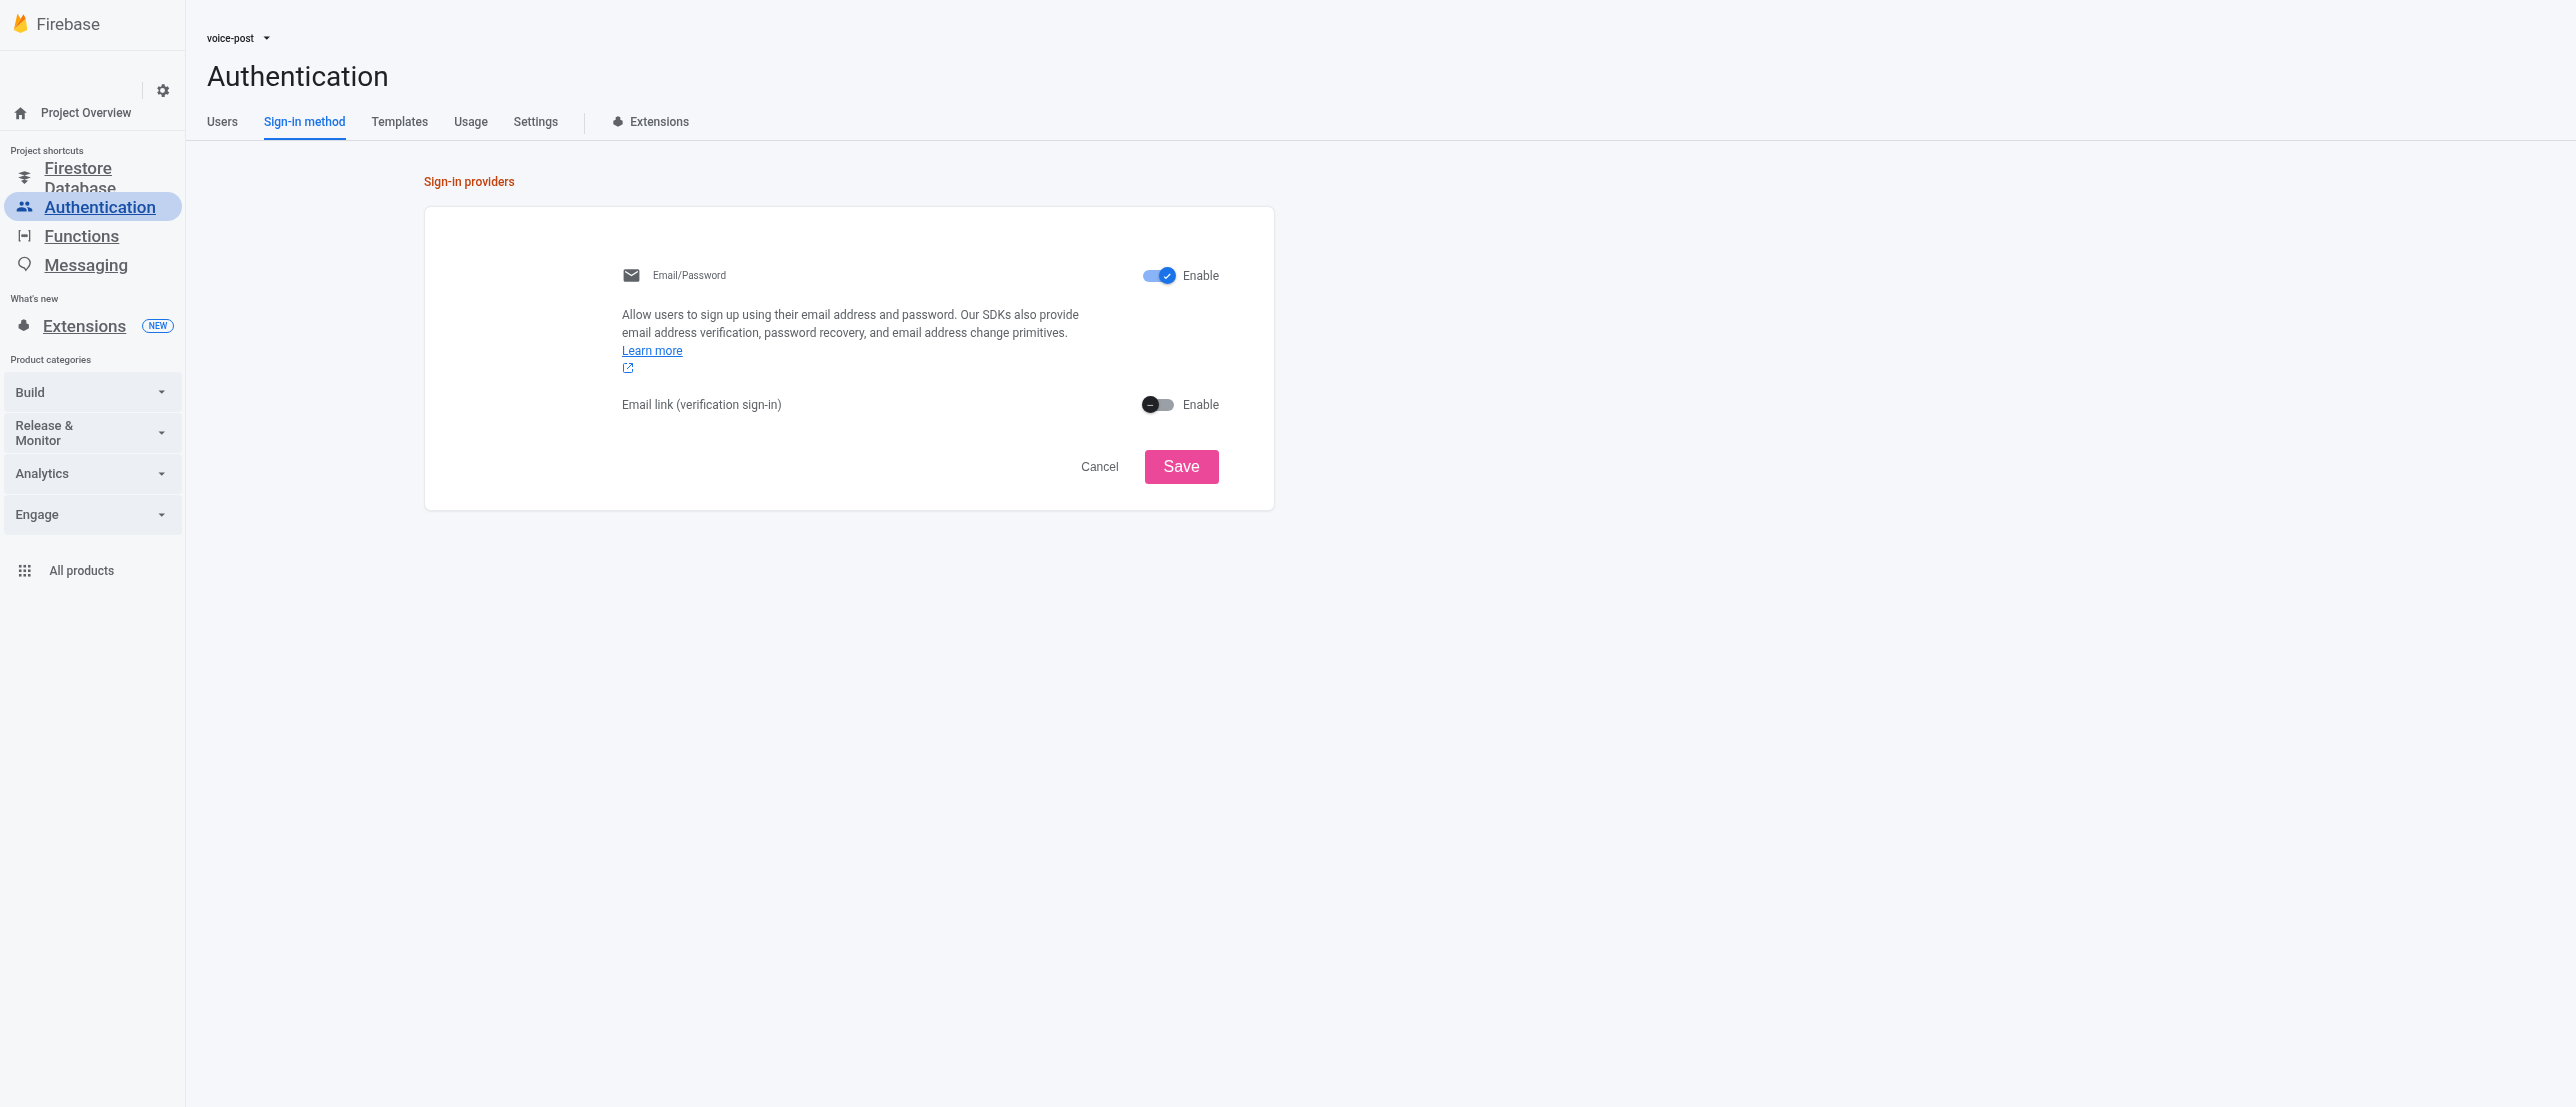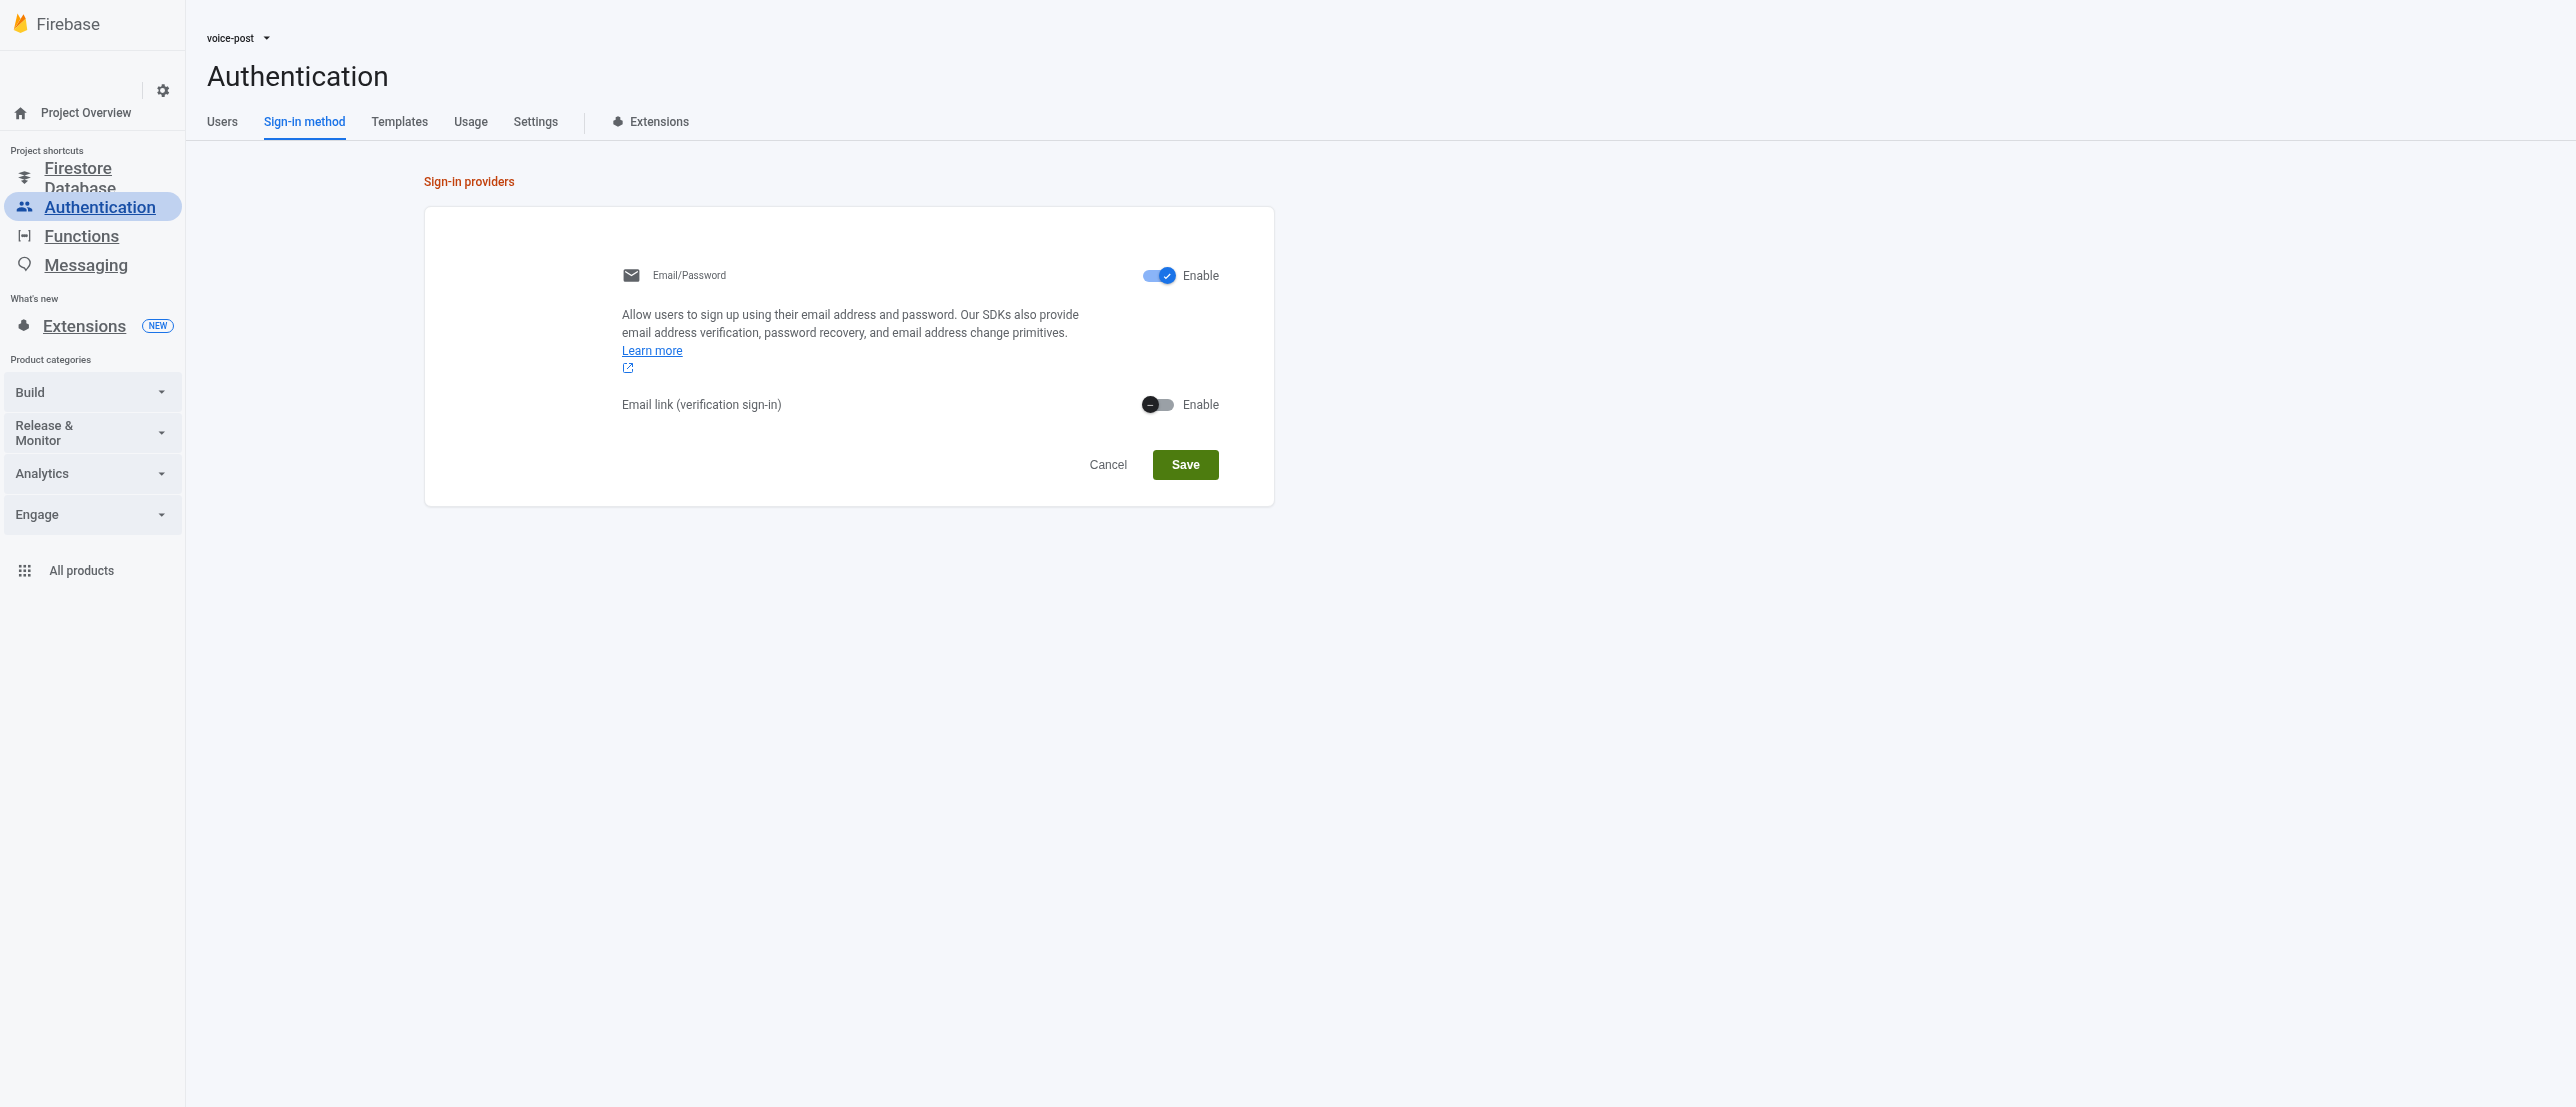--- a/index.html
+++ b/index.html
@@ -149,21 +149,21 @@
   .toggle.on .knob { left:auto; right:-1.7px; background:#1a73e8; color:#fff;}
   .toggle.off .knob { background:#202124; color:#fff;}
   .toggle-label { font-size:12px; color:#5f6368;}
   .desc { color:#5f6368; font-size:12px; line-height: 1.5; margin-top: 21px; max-width: 466px;}
   .desc a { color:#1a73e8; text-decoration: underline;}
   .desc .open-icon { vertical-align: -1.7px; margin-left:1.7px; color:#1a73e8;}
   .email-link-row { margin-top: 24px;}
   .email-link-label { font-size:12px; color:#5f6368;}
   .actions { display:flex; justify-content:flex-end; gap: 15.5px; margin-top: 38px; align-items:center;}
   .btn-text { background:none; border:none; color:#5f6368; font-size:12px; font-weight:500; cursor:pointer; padding:7px 10.4px;}
-  .btn-primary { background:#4d7c0f; color:#fff; border:none; font-size:12px; font-weight:700; cursor:pointer; padding: 7.8px 19px; border-radius:3.5px;}
+  .btn-primary { background:#ec4899; color:#fff; border:none; font-size:16px; font-weight:400; cursor:pointer; padding: 7.8px 19px; border-radius:3.5px;}
 
   svg { display:block; }
 </style>
 </head>
 <body>
 
 <div class="app">
 
   <aside class="sidebar">
     <div class="sidebar-header">

